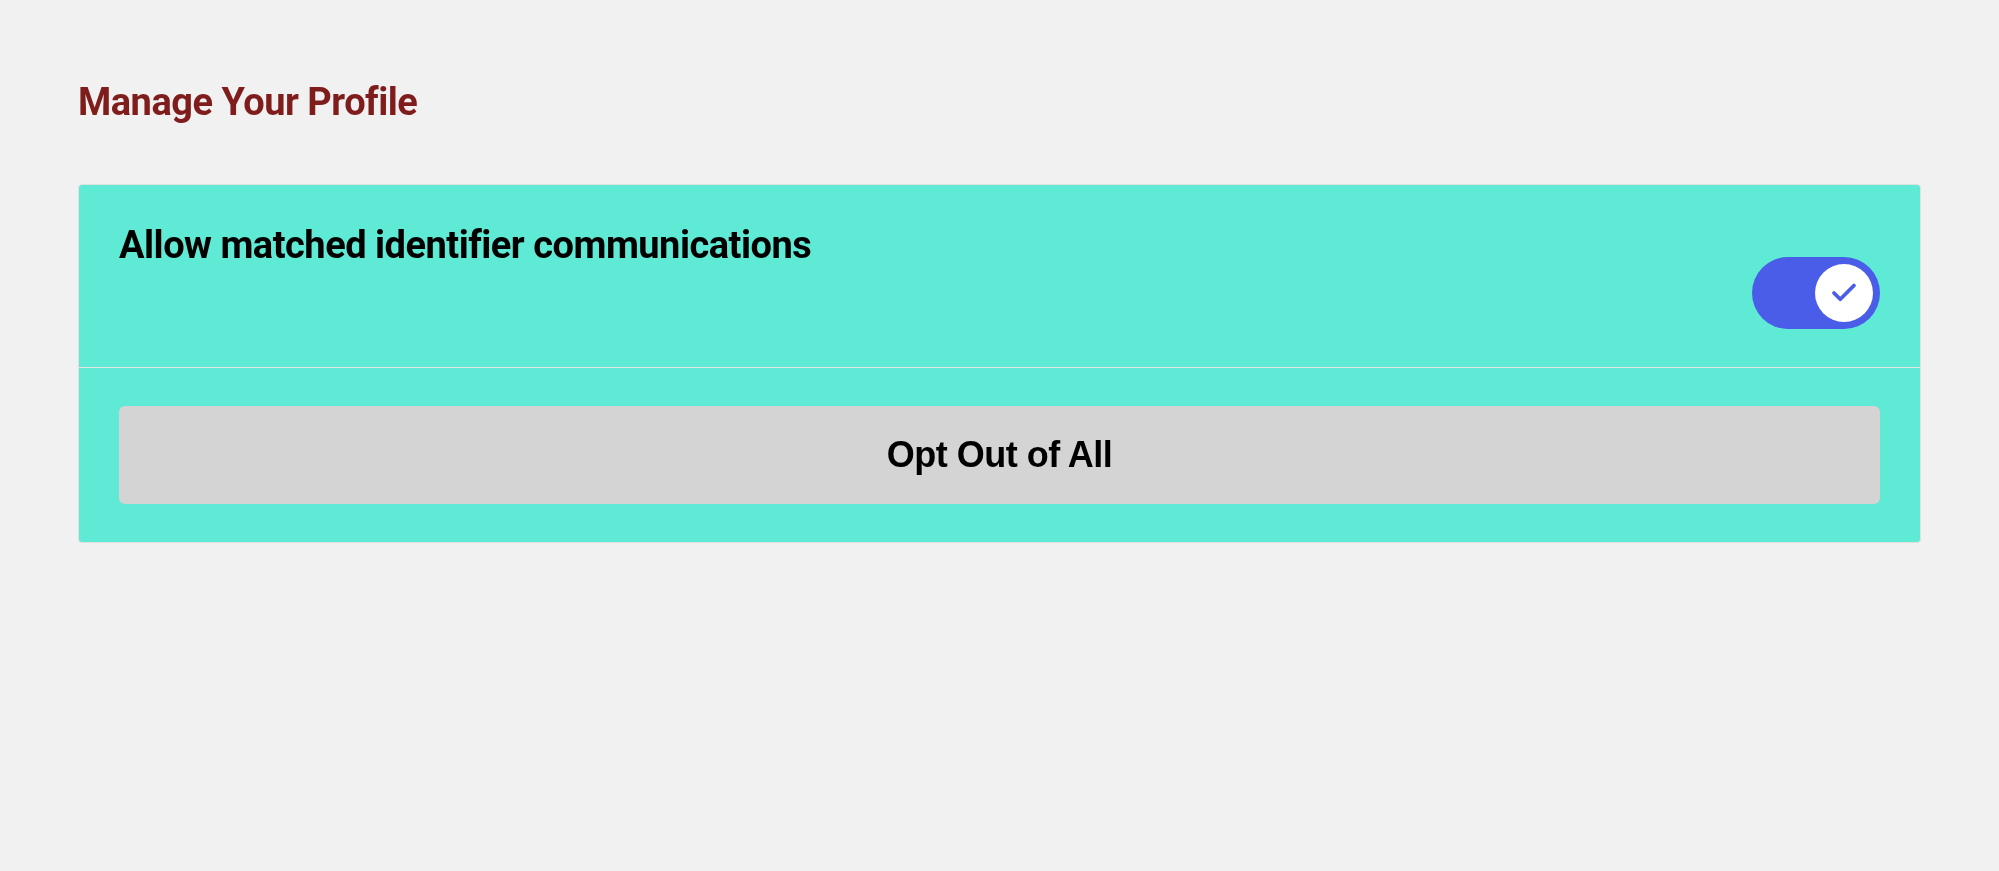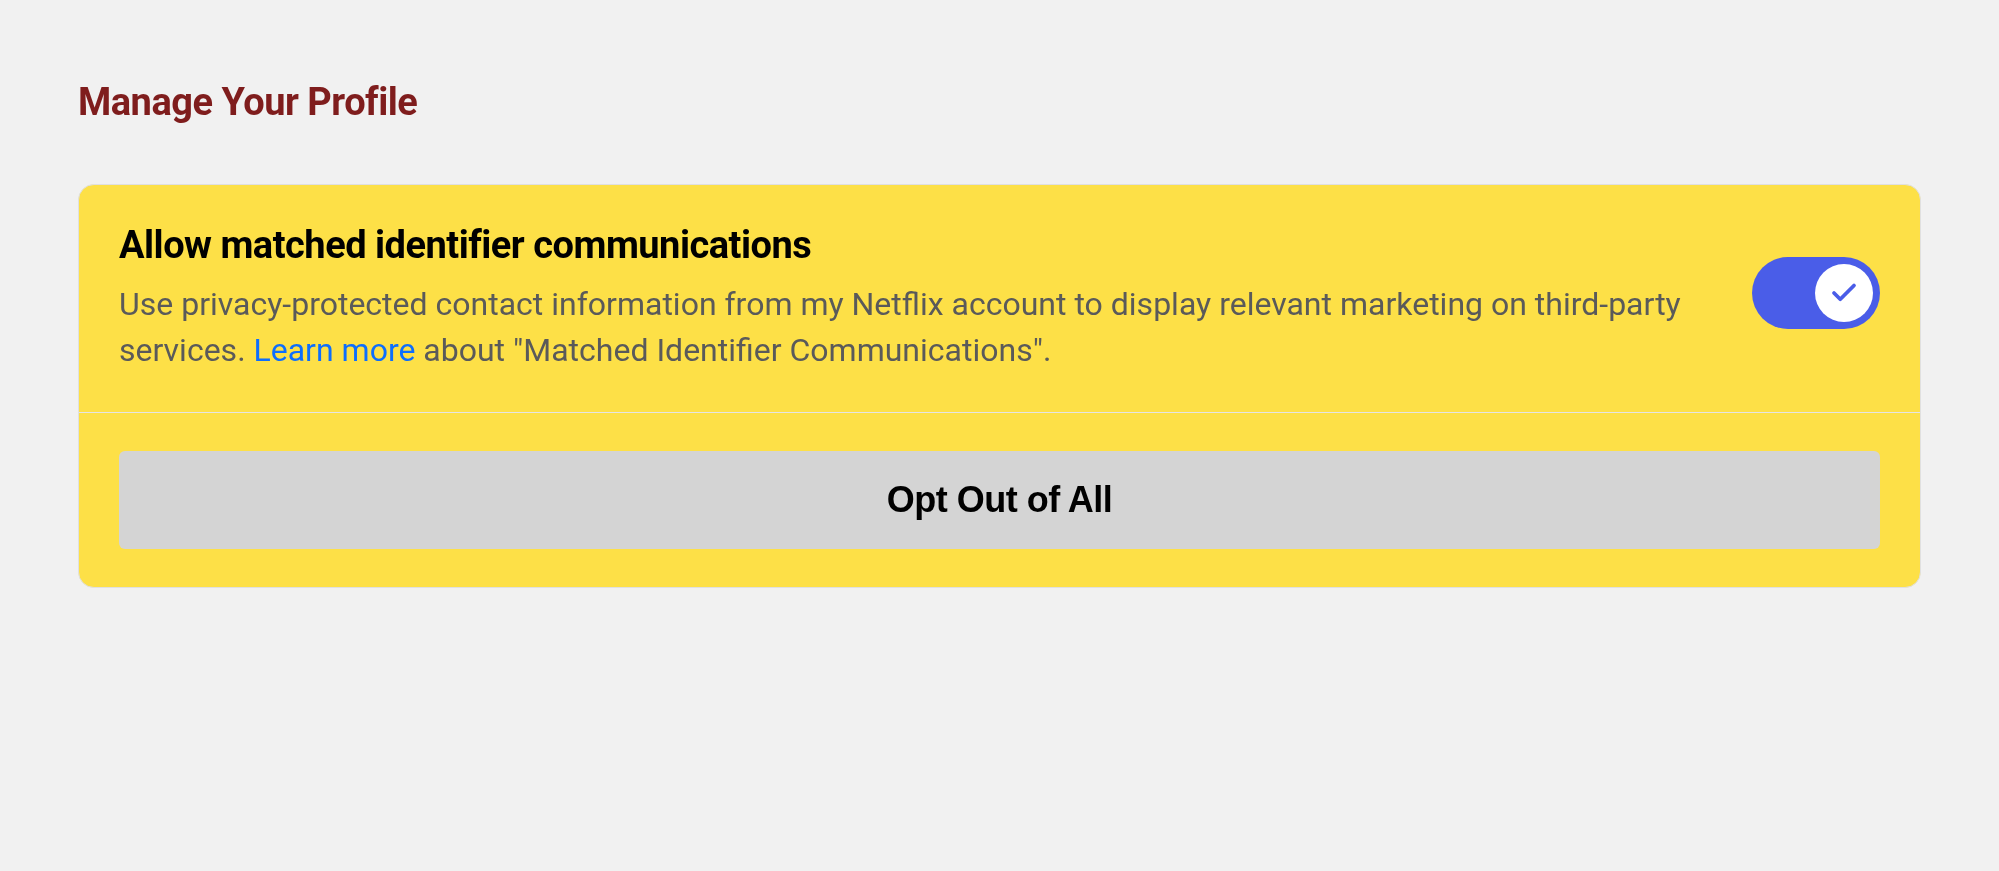--- a/index.html
+++ b/index.html
@@ -18,23 +18,23 @@
     
     .page-title {
       font-size: 38px;
       font-weight: 700;
       color: #7f1d1d;
       margin-bottom: 60px;
       letter-spacing: -0.5px;
     }
     
     .card {
-      background: #fde047;
+      background: #5eead4;
       border: 1px solid #e0e0e0;
-      border-radius: 16px;
+      border-radius: 4px;
       overflow: hidden;
     }
     
     .card-section {
       padding: 38px 40px;
       display: flex;
       align-items: flex-start;
       justify-content: space-between;
       gap: 60px;
     }
@@ -122,23 +122,20 @@
   </style>
 </head>
 <body>
 
 <h1 class="page-title">Manage Your Profile</h1>
 
 <div class="card">
   <div class="card-section">
     <div class="card-text">
       <h2 class="card-heading">Allow matched identifier communications</h2>
-      <p class="card-description">
-        <span>Use privacy-protected contact information from my Netflix account to display relevant marketing on third-party services. </span><a class="learn-more-link">Learn more</a><span> about "Matched Identifier Communications".</span>
-      </p>
     </div>
     <div class="toggle-wrapper">
       <div class="toggle">
         <div class="toggle-knob">
           <svg viewBox="0 0 24 24" fill="none" stroke="#4a5de8" stroke-width="3" stroke-linecap="round" stroke-linejoin="round">
             <polyline points="4 12 9 17 20 6"></polyline>
           </svg>
         </div>
       </div>
     </div>

